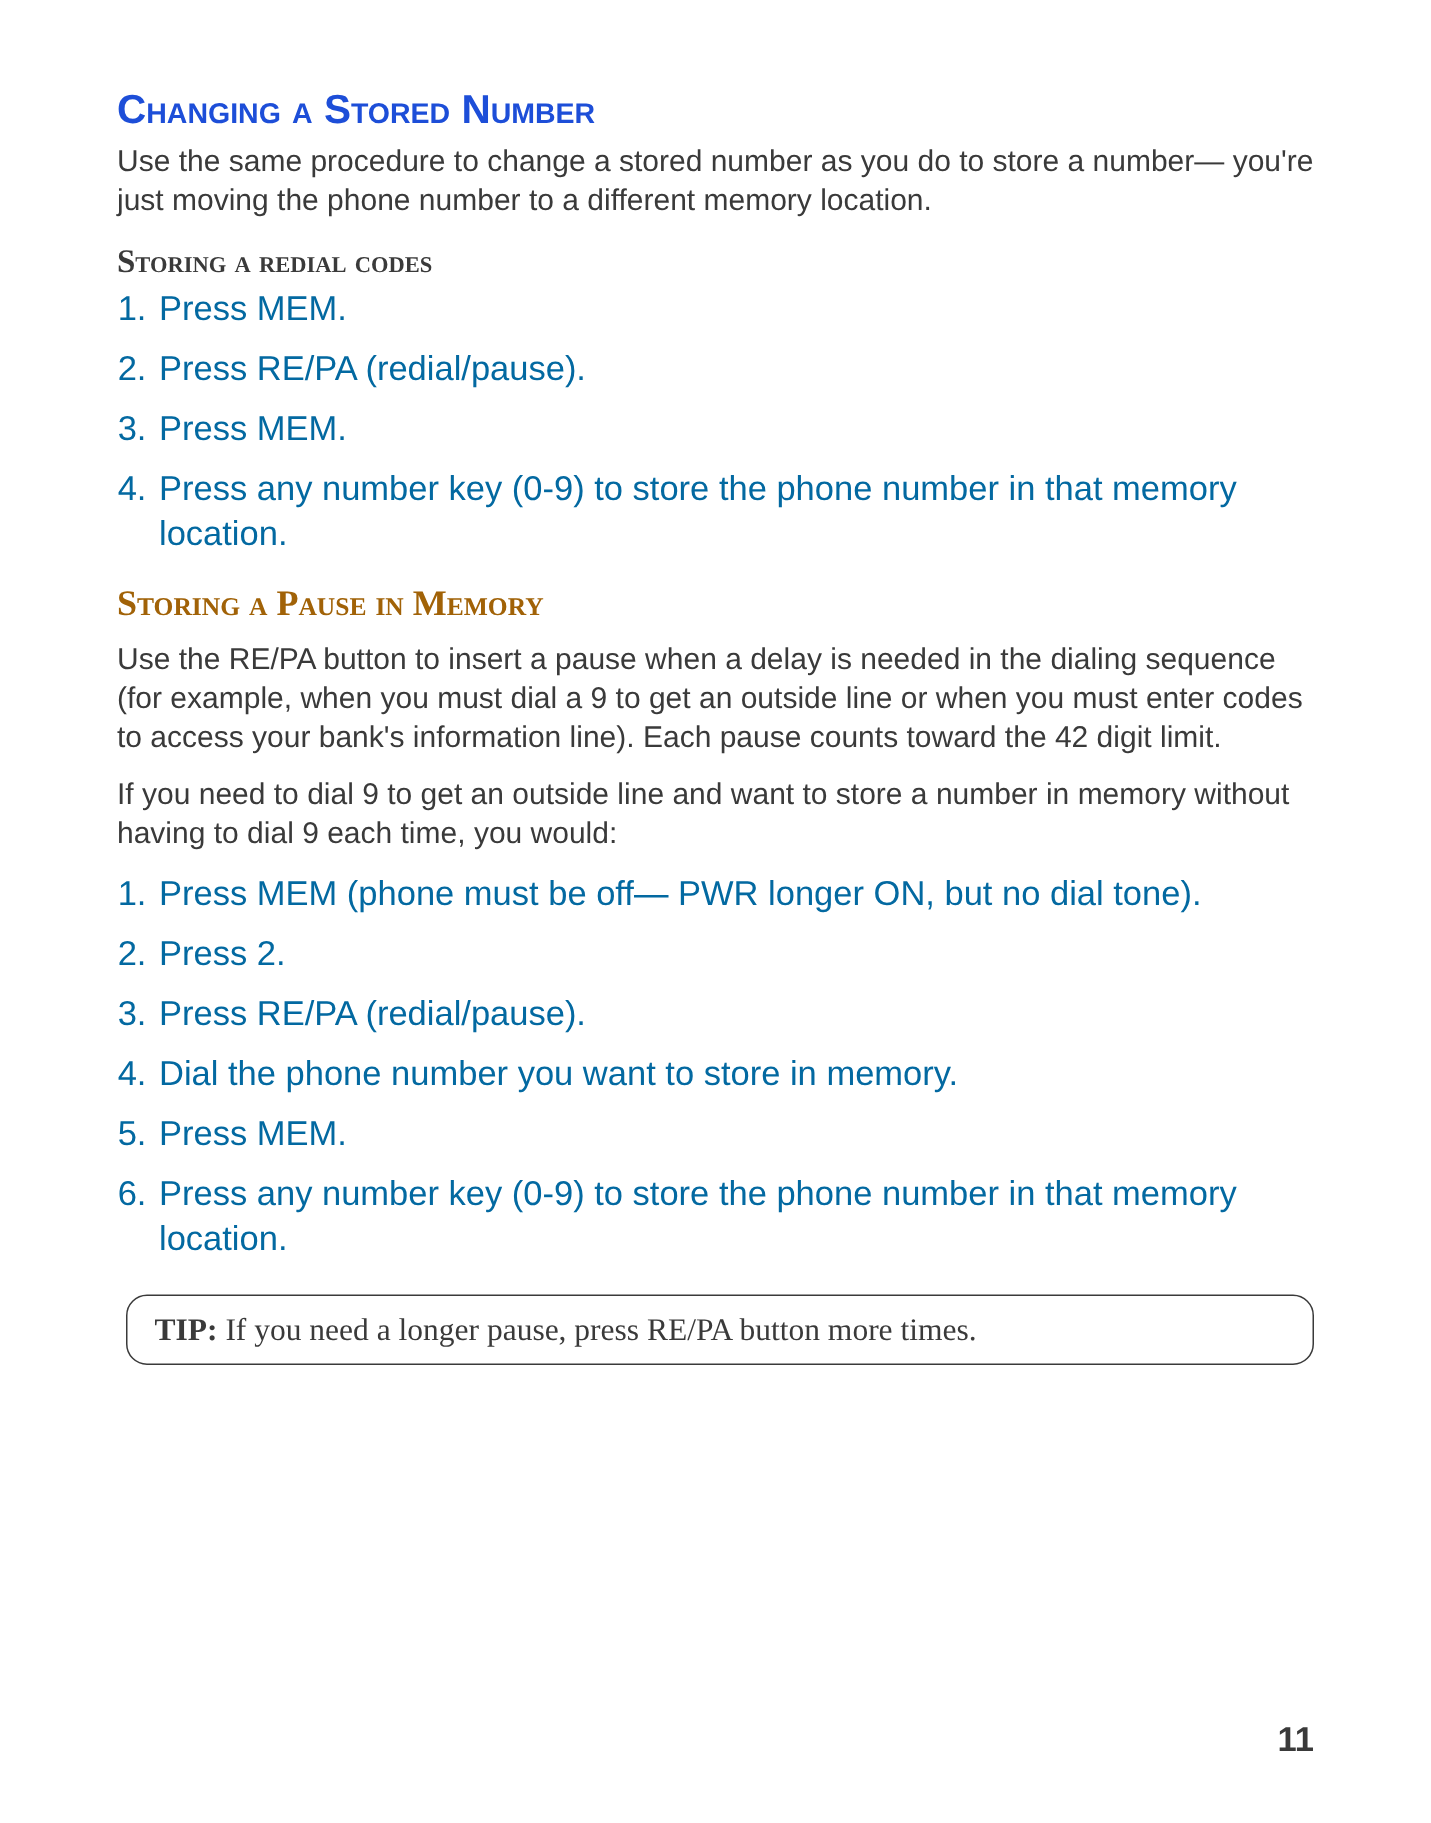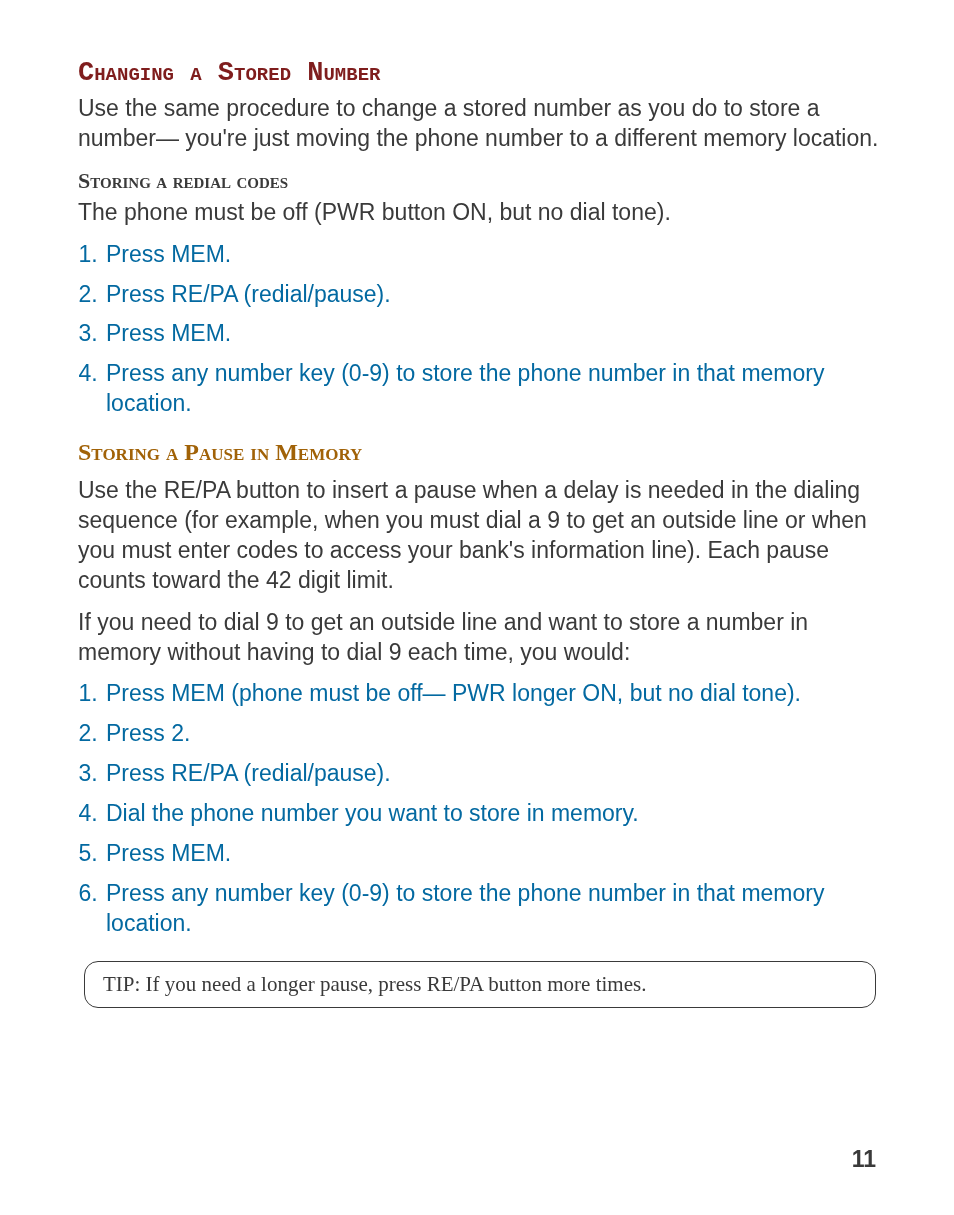--- a/index.html
+++ b/index.html
@@ -13,45 +13,45 @@
     box-sizing: border-box;
   }
   .page {
     padding: 58px 72px 40px 78px;
     box-sizing: border-box;
     width: 100%;
     height: 100%;
     position: relative;
   }
   .h1 {
-    font-family: Liberation Mono, monospace;
+    font-family: Liberation Sans, sans-serif;
     font-variant: small-caps;
     font-weight: bold;
     font-size: 27px;
     margin: 0 0 6px 0;
-    color: #7f1d1d;
+    color: #1d4ed8;
   }
   .h2 {
     font-family: Georgia, 'Times New Roman', serif;
     font-variant: small-caps;
     font-weight: bold;
     font-size: 24px;
     margin: 20px 0 10px 0;
     color: #a16207;
   }
   .h3 {
     font-family: Georgia, 'Times New Roman', serif;
     font-variant: small-caps;
     font-weight: bold;
     font-size: 22px;
     margin: 14px 0 4px 0;
     color: #3a3a3a;
   }
   .body {
-    font-size: 23px;
+    font-size: 20px;
     line-height: 1.3;
     margin: 0 0 12px 0;
     color: #3a3a3a;
   }
   ol.list {
     margin: 0 0 14px 0;
     padding-left: 26px;
     font-size: 23px;
     line-height: 1.3;
     color: #0369a1;
@@ -63,42 +63,41 @@
   .tip-box {
     border: 1.5px solid #3a3a3a;
     border-radius: 14px;
     padding: 10px 18px;
     margin: 22px 6px 0 6px;
     font-family: Georgia, 'Times New Roman', serif;
     font-size: 21px;
     color: #3a3a3a;
   }
   .tip-label {
-    font-weight: normal;
+    font-weight: bold;
   }
   .page-number {
     position: absolute;
     bottom: 42px;
     right: 78px;
     font-weight: bold;
     font-size: 23px;
     color: #3a3a3a;
     text-align: right;
   }
 </style>
 </head>
 <body>
 
 <div class="page">
 
   <div class="h1">Changing a Stored Number</div>
   <p class="body">Use the same procedure to change a stored number as you do to store a number— you're just moving the phone number to a different memory location.</p>
 
   <div class="h3">Storing a redial codes</div>
-  <p class="body">The phone must be off (PWR button ON, but no dial tone).</p>
   <ol class="list">
     <li>Press MEM.</li>
     <li>Press RE/PA (redial/pause).</li>
     <li>Press MEM.</li>
     <li>Press any number key (0-9) to store the phone number in that memory location.</li>
   </ol>
 
   <div class="h2">Storing a Pause in Memory</div>
   <p class="body">Use the RE/PA button to insert a pause when a delay is needed in the dialing sequence (for example, when you must dial a 9 to get an outside line or when you must enter codes to access your bank's information line). Each pause counts toward the 42 digit limit.</p>
   <p class="body">If you need to dial 9 to get an outside line and want to store a number in memory without having to dial 9 each time, you would:</p>

